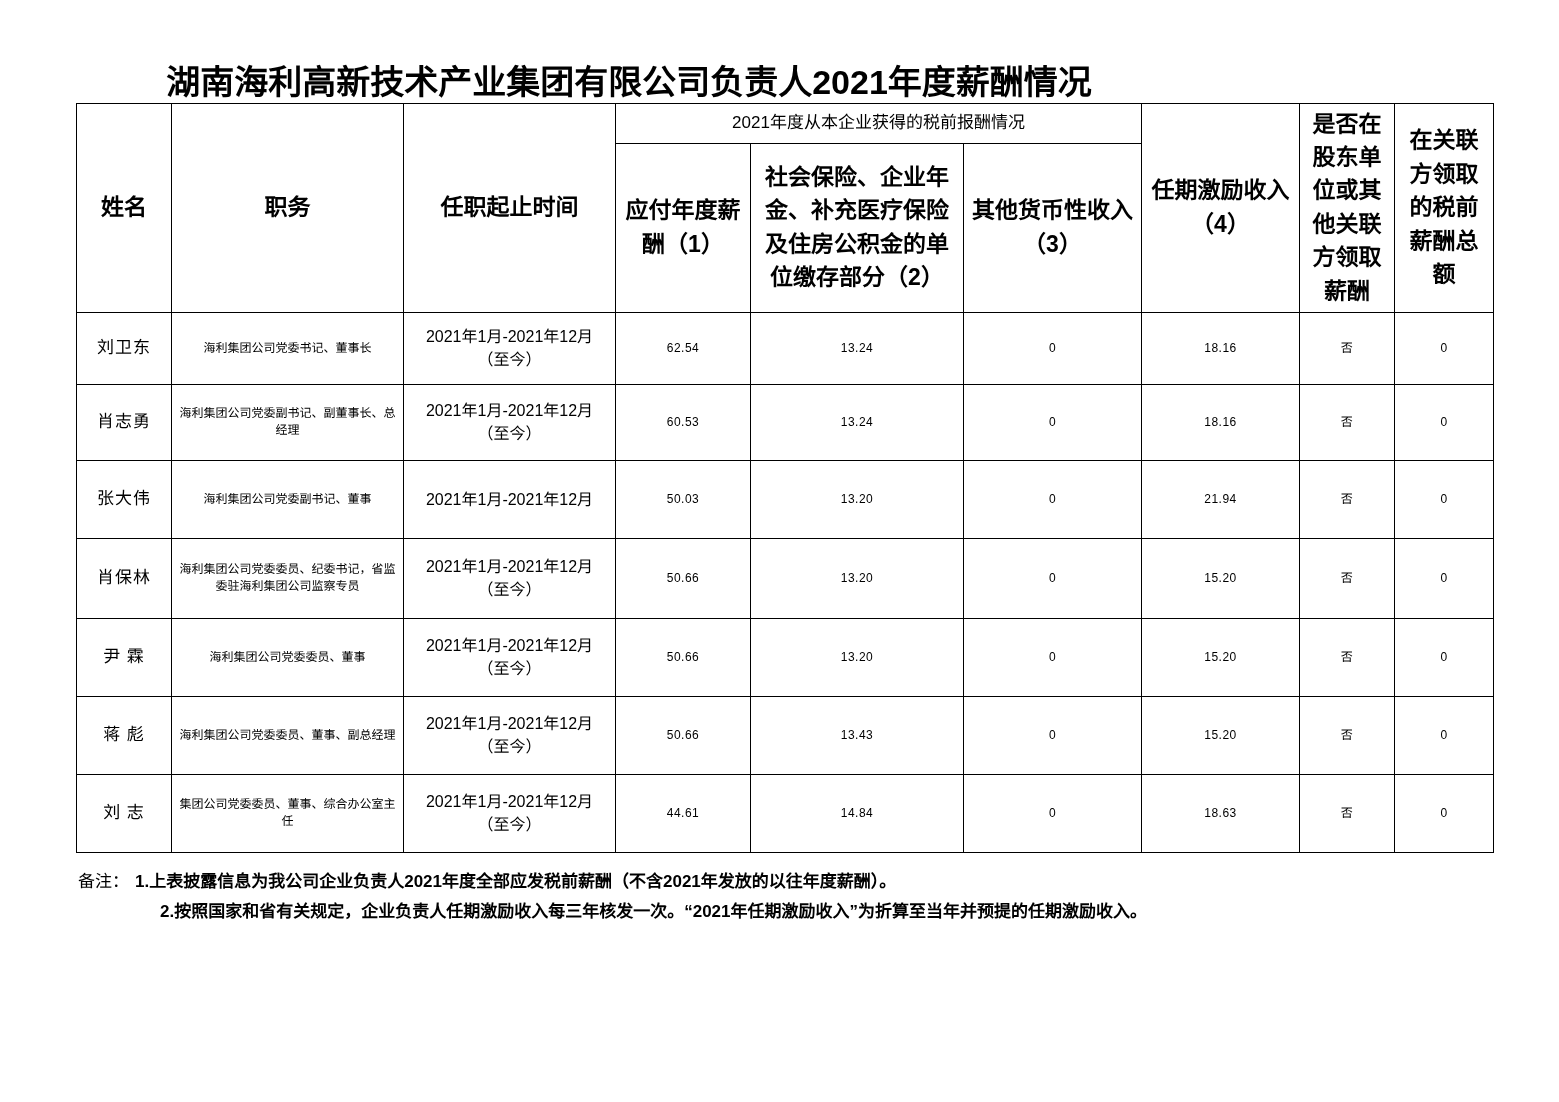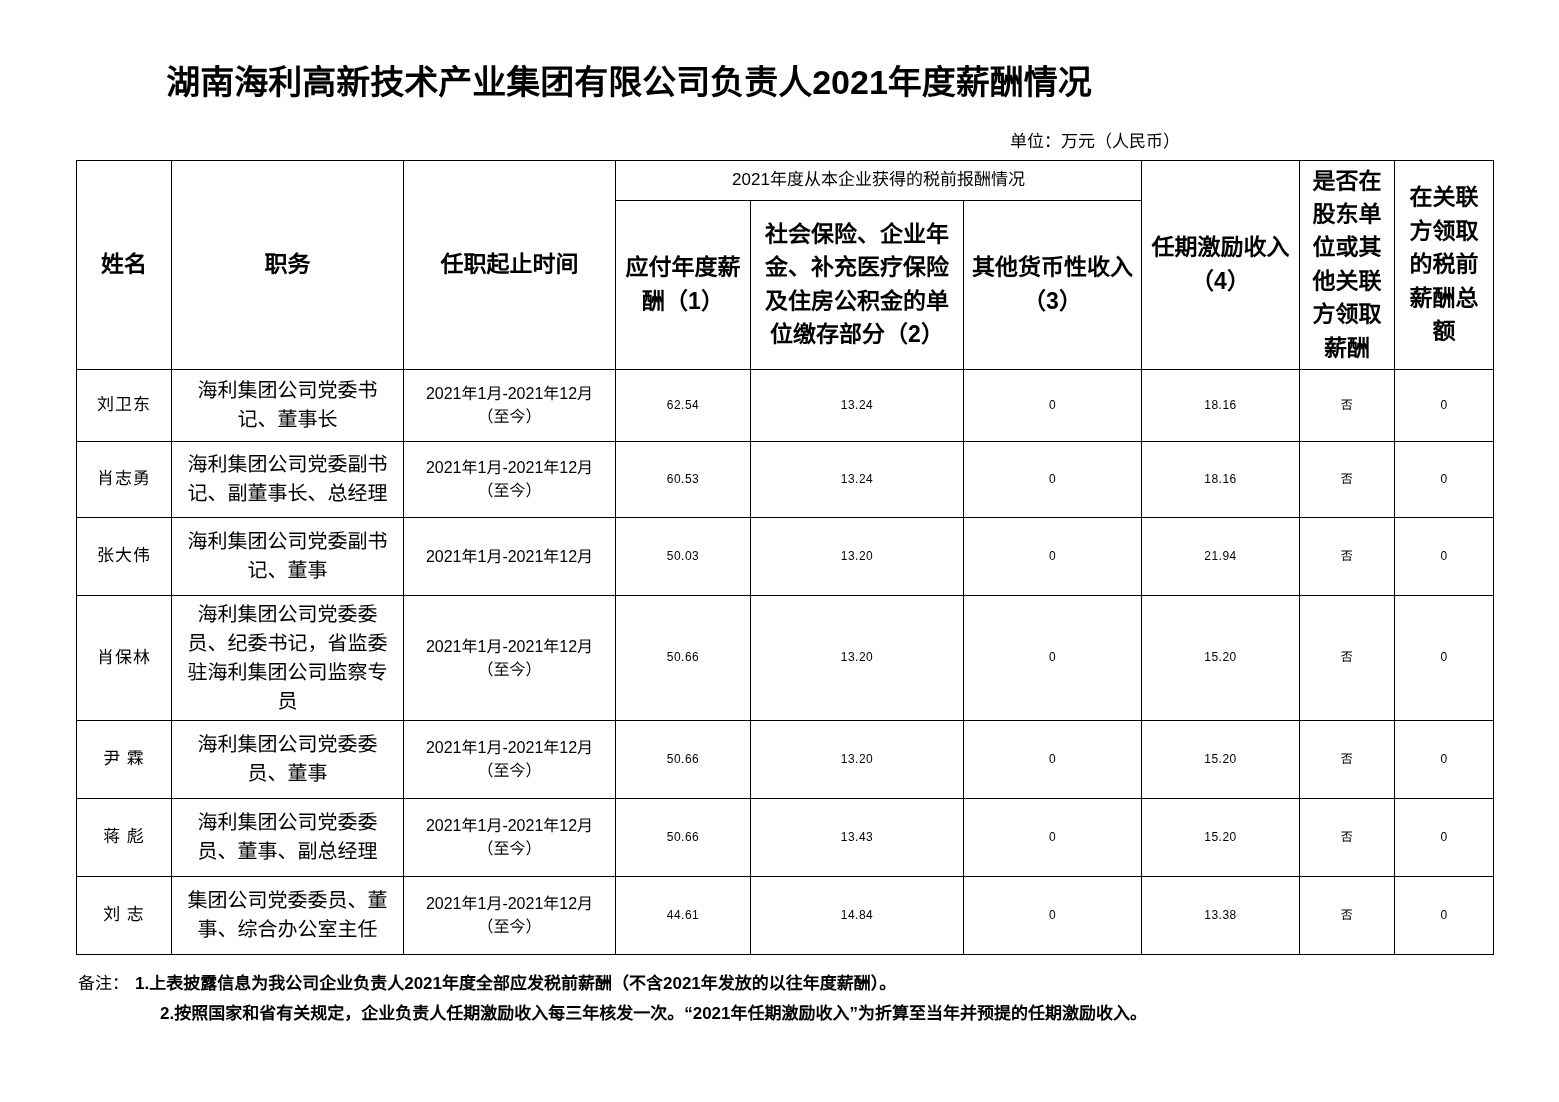--- a/index.html
+++ b/index.html
@@ -57,21 +57,21 @@
   }
   table.salary th.group-head {
     font-weight: normal;
     font-size: 17px;
   }
   td.name-cell {
     font-size: 17px;
     letter-spacing: 1px;
   }
   td.post-cell {
-    font-size: 20px;
+    font-size: 12px;
     line-height: 1.5;
   }
   td.term-cell {
     font-size: 16px;
     line-height: 1.5;
   }
   td.num-cell {
     font-size: 12px;
     letter-spacing: 0.5px;
   }
@@ -97,21 +97,20 @@
     font-weight: bold;
   }
 </style>
 </head>
 <body>
 
 <div class="page">
 
   <div class="doc-title">湖南海利高新技术产业集团有限公司负责人2021年度薪酬情况</div>
 
-  <div class="unit-line">单位：万元（人民币）</div>
 
   <table class="salary">
     <colgroup>
       <col style="width:95px">
       <col style="width:232px">
       <col style="width:212px">
       <col style="width:135px">
       <col style="width:213px">
       <col style="width:178px">
       <col style="width:158px">
@@ -201,21 +200,21 @@
         <td class="num-cell">否</td>
         <td class="num-cell">0</td>
       </tr>
       <tr style="height:78px">
         <td class="name-cell">刘 志</td>
         <td class="post-cell">集团公司党委委员、董事、综合办公室主任</td>
         <td class="term-cell">2021年1月-2021年12月（至今）</td>
         <td class="num-cell">44.61</td>
         <td class="num-cell">14.84</td>
         <td class="num-cell">0</td>
-        <td class="num-cell">13.38</td>
+        <td class="num-cell">18.63</td>
         <td class="num-cell">否</td>
         <td class="num-cell">0</td>
       </tr>
     </tbody>
   </table>
 
   <div class="notes">
     <div class="note-row">
       <span class="note-label">备注：</span>
       <span class="note-text">1.上表披露信息为我公司企业负责人2021年度全部应发税前薪酬（不含2021年发放的以往年度薪酬）。</span>

